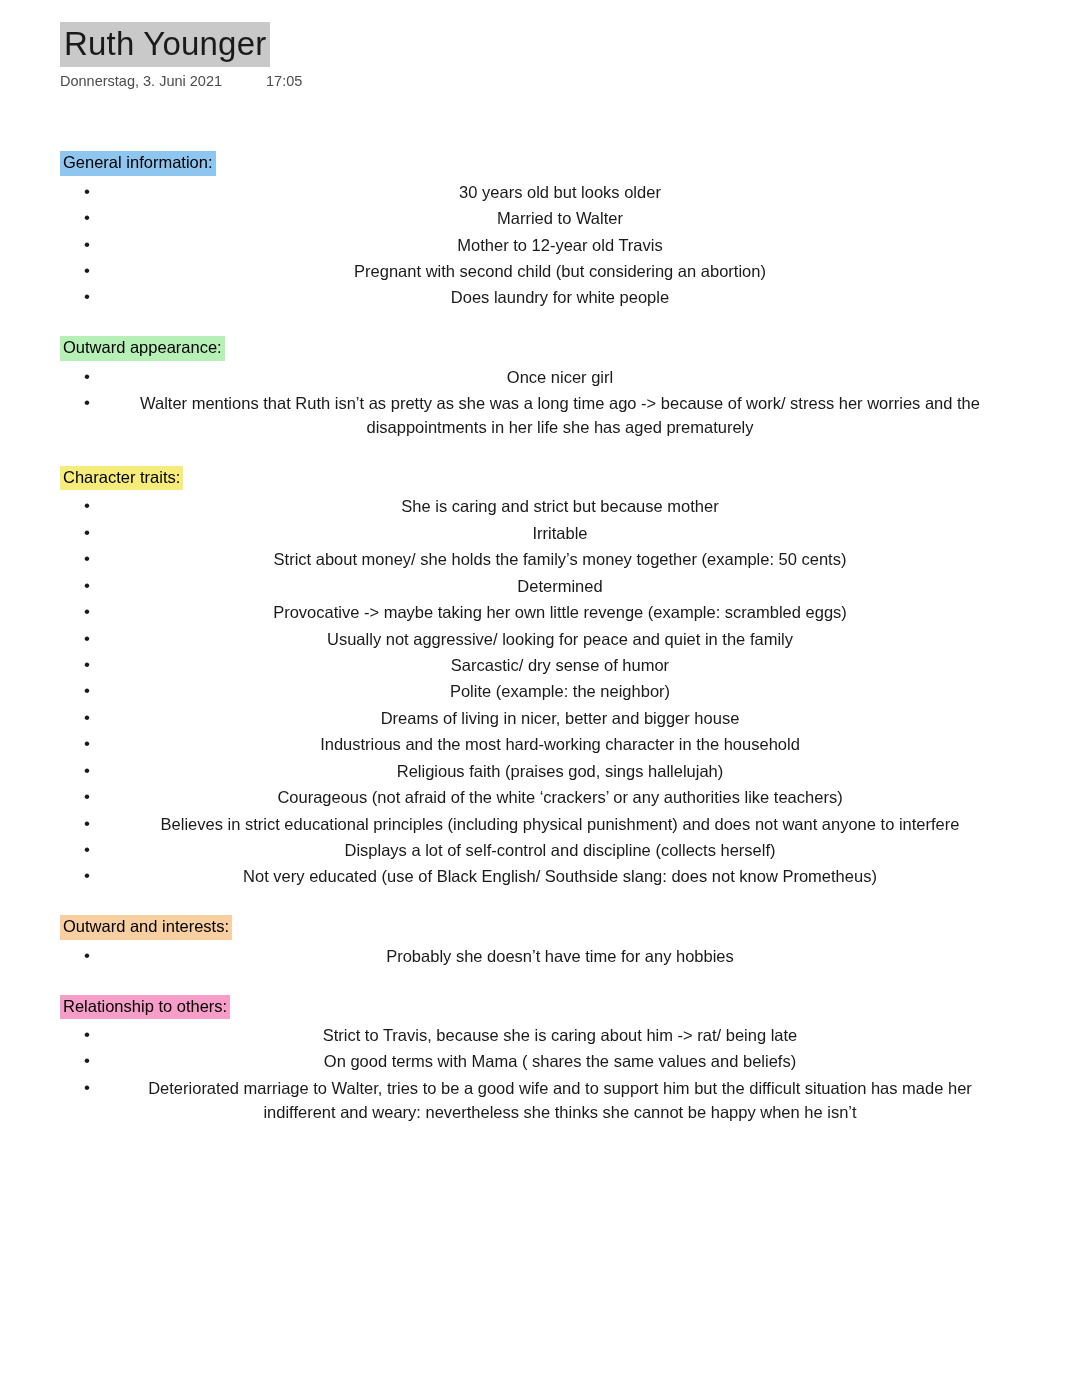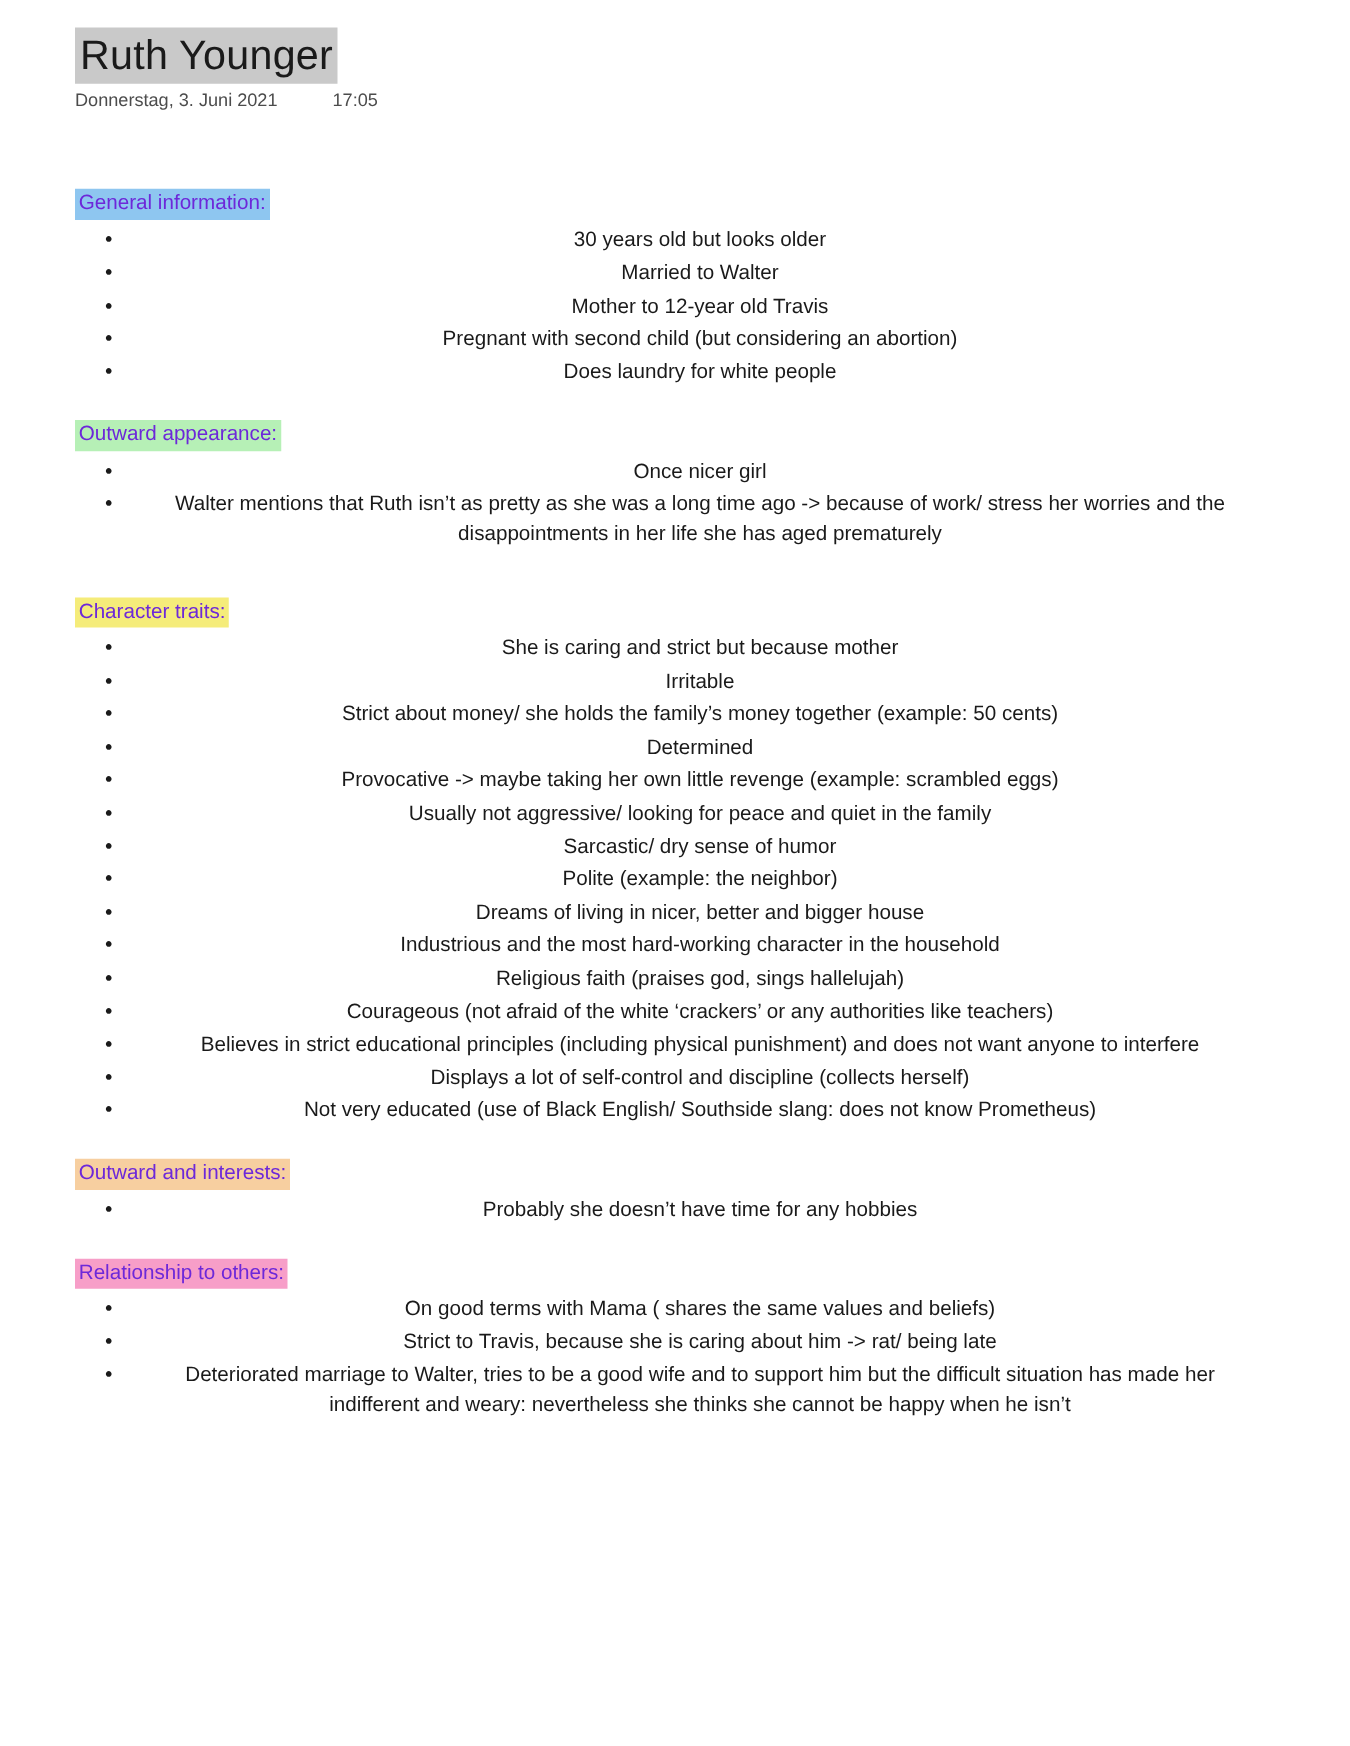--- a/index.html
+++ b/index.html
@@ -47,21 +47,21 @@
   }
   .section { margin-bottom: 26px; }
   .section:last-child { margin-bottom: 0; }
 
   .section-heading {
     display: inline-block;
     font-size: 16.5px;
     line-height: 1.3;
     padding: 1px 3px 2px 3px;
     margin-bottom: 5px;
-    color: #6d28d9;
+    color: #000000;
   }
 
   ul.bullets {
     list-style: none;
     margin: 0;
     padding: 0;
     text-align: center;
   }
   ul.bullets li {
     position: relative;
@@ -99,40 +99,40 @@
           <li>30 years old but looks older</li>
           <li>Married to Walter</li>
           <li>Mother to 12-year old Travis</li>
           <li>Pregnant with second child (but considering an abortion)</li>
           <li>Does laundry for white people</li>
         </ul></div>
       <div class="section"><div class="section-heading" style="background: rgb(182, 240, 182);">Outward appearance:</div><ul class="bullets">
           <li>Once nicer girl</li>
           <li>Walter mentions that Ruth isn’t as pretty as she was a long time ago -&gt; because of work/ stress her worries and the disappointments in her life she has aged prematurely</li>
         </ul></div>
-      <div class="section"><div class="section-heading" style="background: rgb(245, 236, 122); margin-top: 12px;">Character traits:</div><ul class="bullets">
+      <div class="section"><div class="section-heading" style="background: rgb(245, 236, 122);">Character traits:</div><ul class="bullets">
           <li>She is caring and strict but because mother</li>
           <li>Irritable</li>
           <li>Strict about money/ she holds the family’s money together (example: 50 cents)</li>
           <li>Determined</li>
           <li>Provocative -&gt; maybe taking her own little revenge (example: scrambled eggs)</li>
           <li>Usually not aggressive/ looking for peace and quiet in the family</li>
           <li>Sarcastic/ dry sense of humor</li>
           <li>Polite (example: the neighbor)</li>
           <li>Dreams of living in nicer, better and bigger house</li>
           <li>Industrious and the most hard-working character in the household</li>
           <li>Religious faith (praises god, sings hallelujah)</li>
           <li>Courageous (not afraid of the white ‘crackers’ or any authorities like teachers)</li>
           <li>Believes in strict educational principles (including physical punishment) and does not want anyone to interfere</li>
           <li>Displays a lot of self-control and discipline (collects herself)</li>
           <li>Not very educated (use of Black English/ Southside slang: does not know Prometheus)</li>
         </ul></div>
       <div class="section"><div class="section-heading" style="background: rgb(247, 207, 160);">Outward and interests:</div><ul class="bullets">
           <li>Probably she doesn’t have time for any hobbies</li>
         </ul></div>
       <div class="section"><div class="section-heading" style="background: rgb(247, 158, 200);">Relationship to others:</div><ul class="bullets">
+          <li>Strict to Travis, because she is caring about him -&gt; rat/ being late</li>
           <li>On good terms with Mama ( shares the same values and beliefs)</li>
-          <li>Strict to Travis, because she is caring about him -&gt; rat/ being late</li>
           <li>Deteriorated marriage to Walter, tries to be a good wife and to support him but the difficult situation has made her indifferent and weary: nevertheless she thinks she cannot be happy when he isn’t</li>
         </ul></div>
     </div>
 
 </div>
 
 </body></html>

